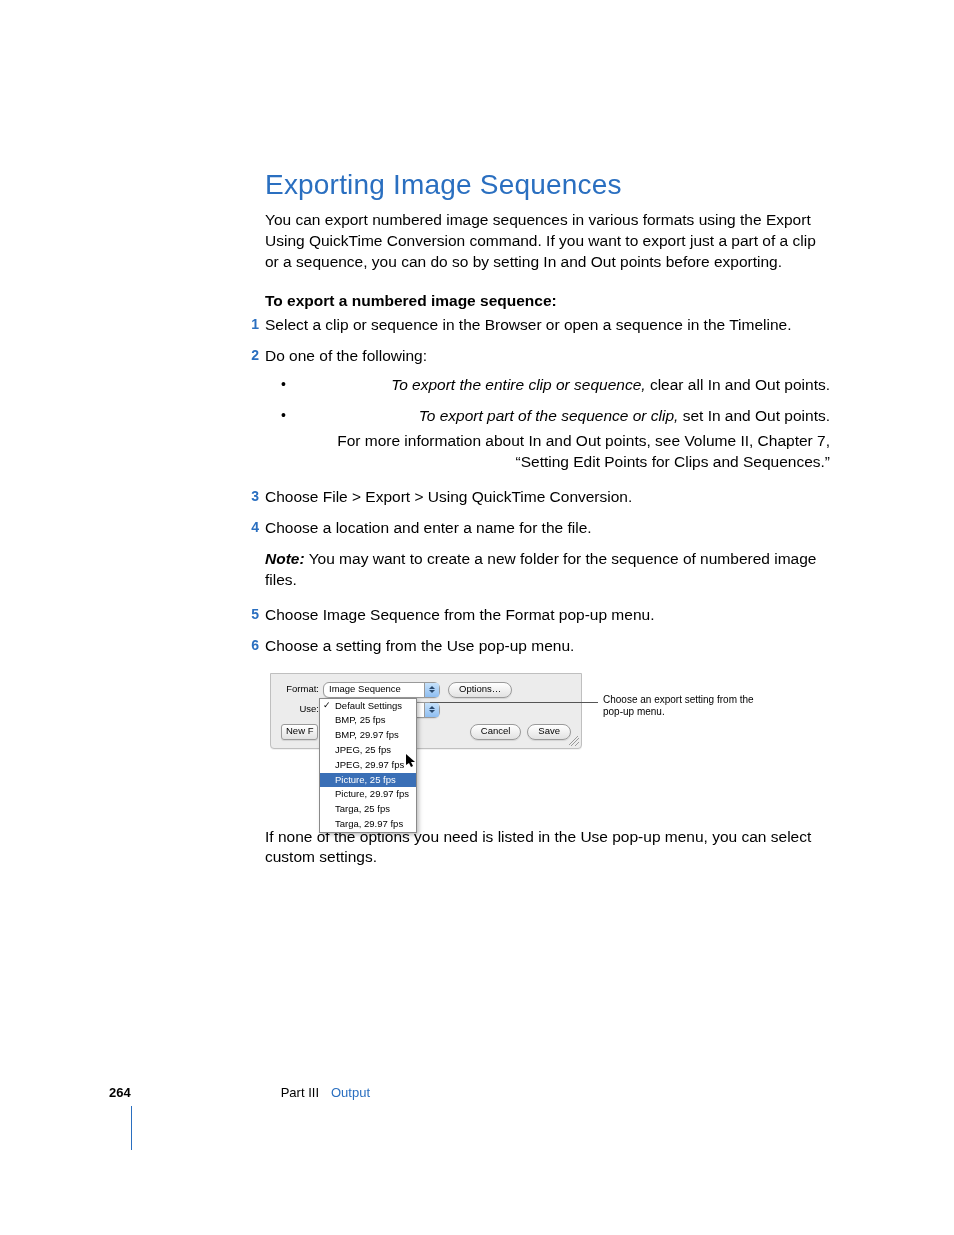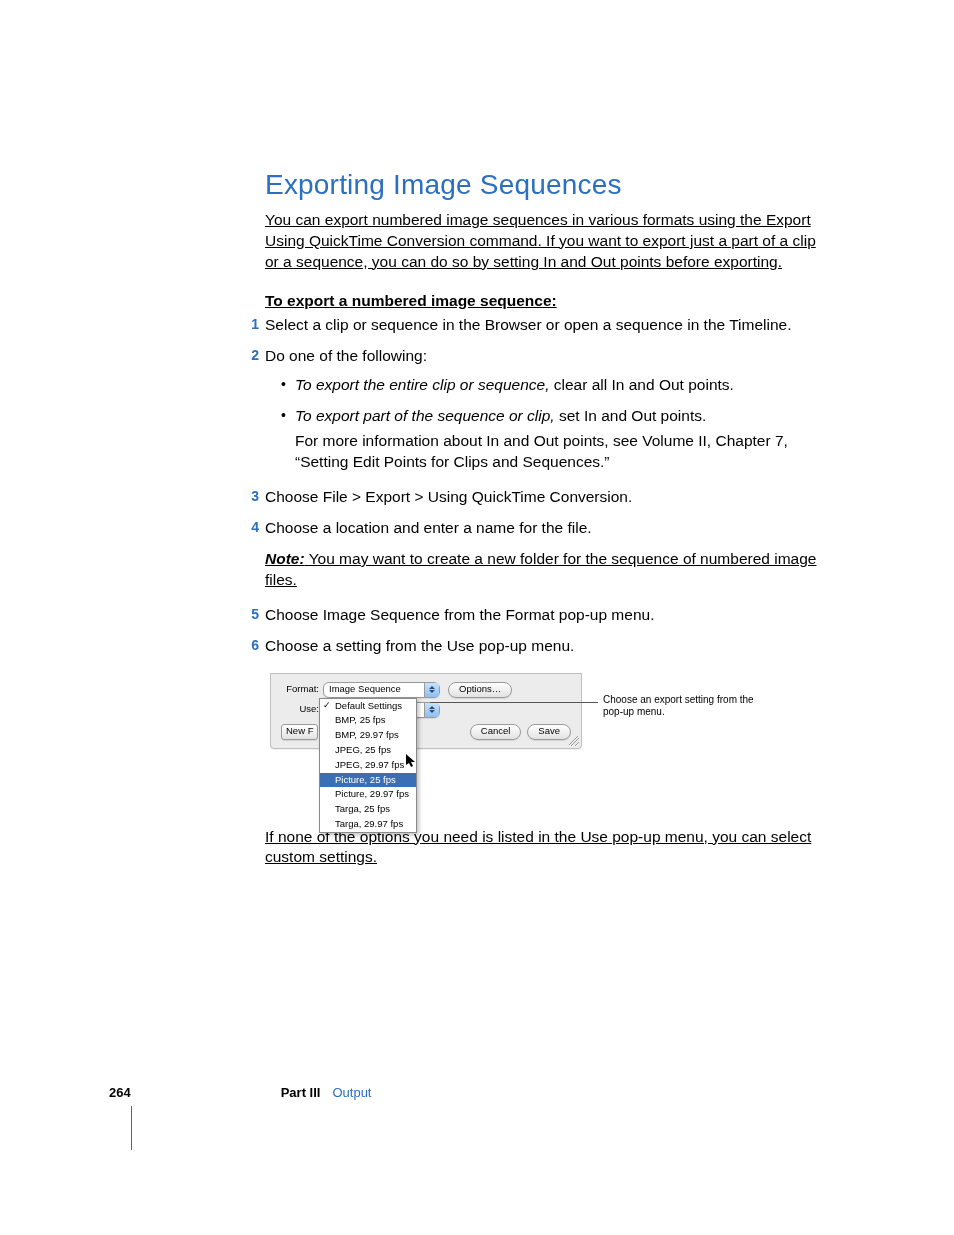--- a/index.html
+++ b/index.html
@@ -23,21 +23,21 @@
     top: 166px;
     width: 565px;
   }
   h1 {
     font-weight: 400;
     font-size: 28px;
     color: #2a6fc0;
     margin: 0 0 6px 0;
     letter-spacing: 0.2px;
   }
-  p { margin: 0 0 14px 0; text-decoration: underline; }
+  p { margin: 0 0 14px 0; }
   .subhead {
     font-weight: 700;
     margin-top: 18px;
     margin-bottom: 4px;
   }
   ol.steps {
     list-style: none;
     padding: 0;
     margin: 0;
     counter-reset: step;
@@ -60,20 +60,21 @@
   ol.steps > li.tight { margin-bottom: 10px; }
   ul.bullets {
     list-style: none;
     padding: 0;
     margin: 8px 0 0 16px;
   }
   ul.bullets > li {
     position: relative;
     padding-left: 14px;
     margin-bottom: 10px;
+    text-align: right;
   }
   ul.bullets > li::before {
     content: "•";
     position: absolute;
     left: 0;
     top: 0;
     font-size: 14px;
   }
   .ital { font-style: italic; }
   .note-lead { font-style: italic; font-weight: 700; margin-top: 44px; }
@@ -195,21 +196,21 @@
 
   .footer {
     position: absolute;
     left: 109px;
     top: 1084px;
     font-size: 13px;
     display: flex;
     align-items: baseline;
   }
   .footer .pg { font-weight: 700; margin-right: 150px; }
-  .footer .part { font-weight: 700; margin-right: 12px; }
+  .footer .part { font-weight: 400; margin-right: 12px; }
   .footer .sect { color: #2a6fc0; }
   .rule {
     position: absolute;
     left: 131px;
     top: 1106px;
     width: 1px;
     height: 44px;
     background: #2a6fc0;
   }
 </style>

